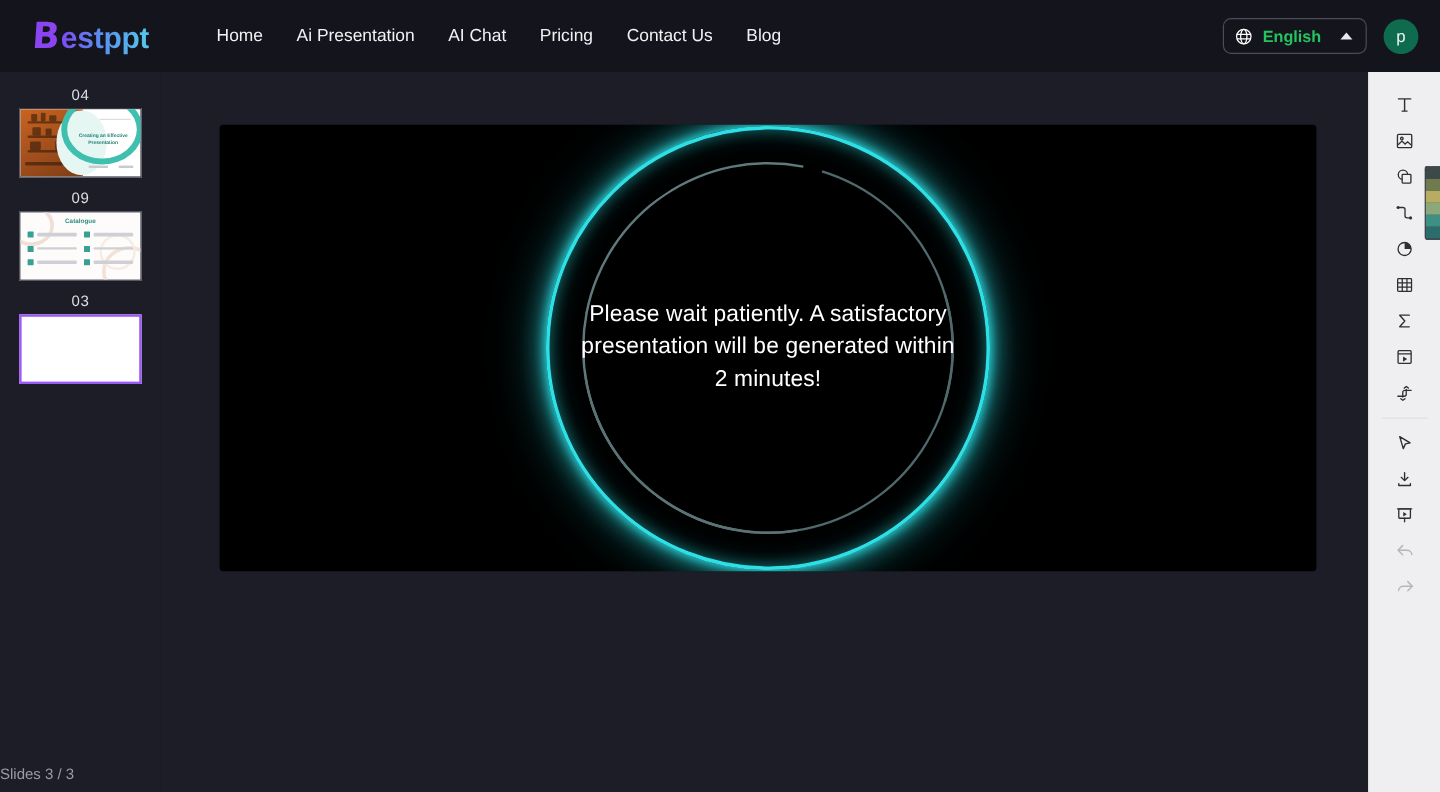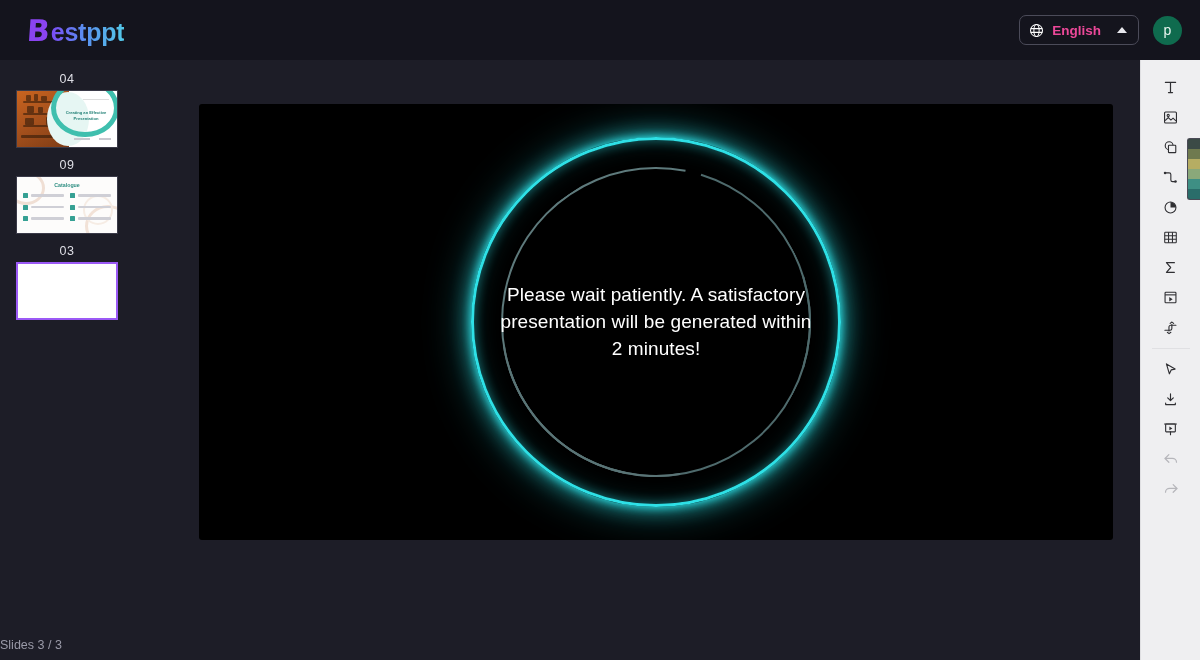--- a/index.html
+++ b/index.html
@@ -62,21 +62,21 @@
     position: absolute; right: 18px; top: 0; height: 60px;
     display: flex; align-items: center; gap: 14px;
   }
   .lang-select {
     display: flex; align-items: center; gap: 8px;
     height: 30px;
     padding: 0 11px 0 9px;
     border: 1px solid #4b4b59;
     border-radius: 7px;
     background: #14141d;
-    color: #ec4899;
+    color: #22c55e;
     font-size: 13.5px;
     font-weight: 600;
     cursor: pointer;
   }
   .globe { width: 15px; height: 15px; display:block; }
   .chev-up {
     width: 0; height: 0;
     border-left: 5px solid transparent;
     border-right: 5px solid transparent;
     border-bottom: 6px solid #e8e8ee;
@@ -172,25 +172,24 @@
   }
 
   
   .canvas-wrap {
     position: absolute; left: 134px; top: 60px;
     width: 1006px; height: 600px;
     background: #1d1d27;
   }
   .slide-canvas {
     position: absolute; left: 49px; top: 44px;
-    width: 914px; height: 436px;
+    width: 914px; height: 372px;
     background: #000000;
     border-radius: 3px;
     overflow: hidden;
-    margin-left: 16px;
   }
 
   
   .loader {
     position: absolute; left: 50%; top: 50%;
     width: 370px; height: 370px;
     transform: translate(-50%,-50%);
   }
   .ring-outer {
     position:absolute; inset:0;
@@ -266,20 +265,28 @@
 
 <div id="app">
 
   <div class="header">
 
     <div class="logo">
       <span class="logo-b">B</span>
         <span class="logo-rest">estppt</span>
     </div>
 
+    <nav class="nav">
+      <a href="#">Home</a>
+      <a href="#">Ai Presentation</a>
+      <a href="#">AI Chat</a>
+      <a href="#">Pricing</a>
+      <a href="#">Contact Us</a>
+      <a href="#">Blog</a>
+    </nav>
 
     <div class="header-right">
 
       <div class="lang-select">
         <span>
           <svg class="globe" viewBox="0 0 16 16" fill="none" stroke="#ffffff" stroke-width="1.1">
             <circle cx="8" cy="8" r="6.4"></circle>
             <ellipse cx="8" cy="8" rx="2.8" ry="6.4"></ellipse>
             <path d="M1.8 6h12.4M1.8 10h12.4"></path>
           </svg>

